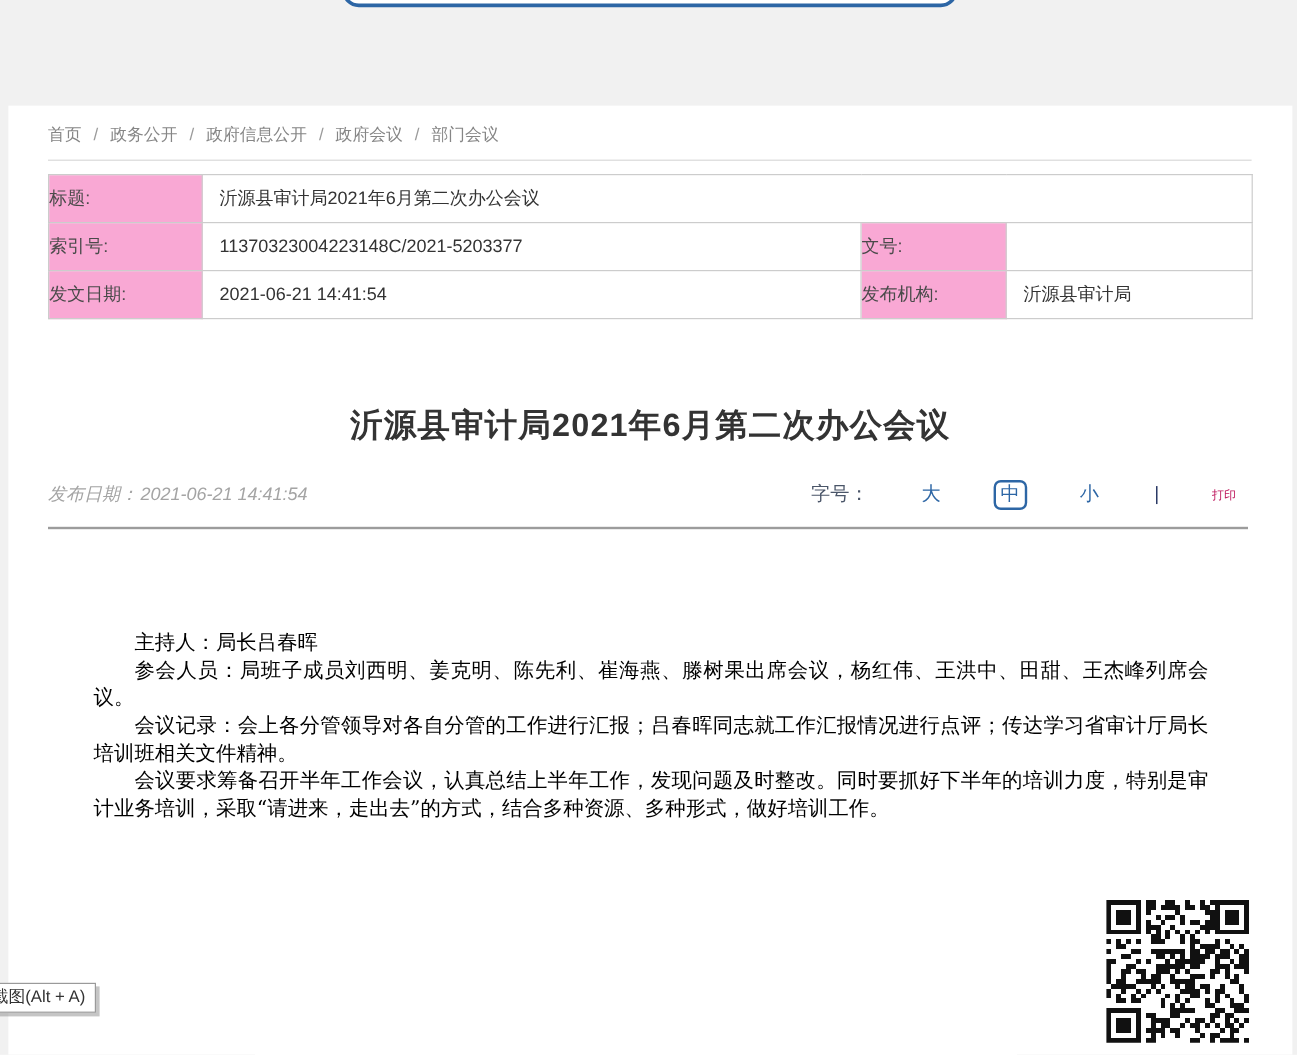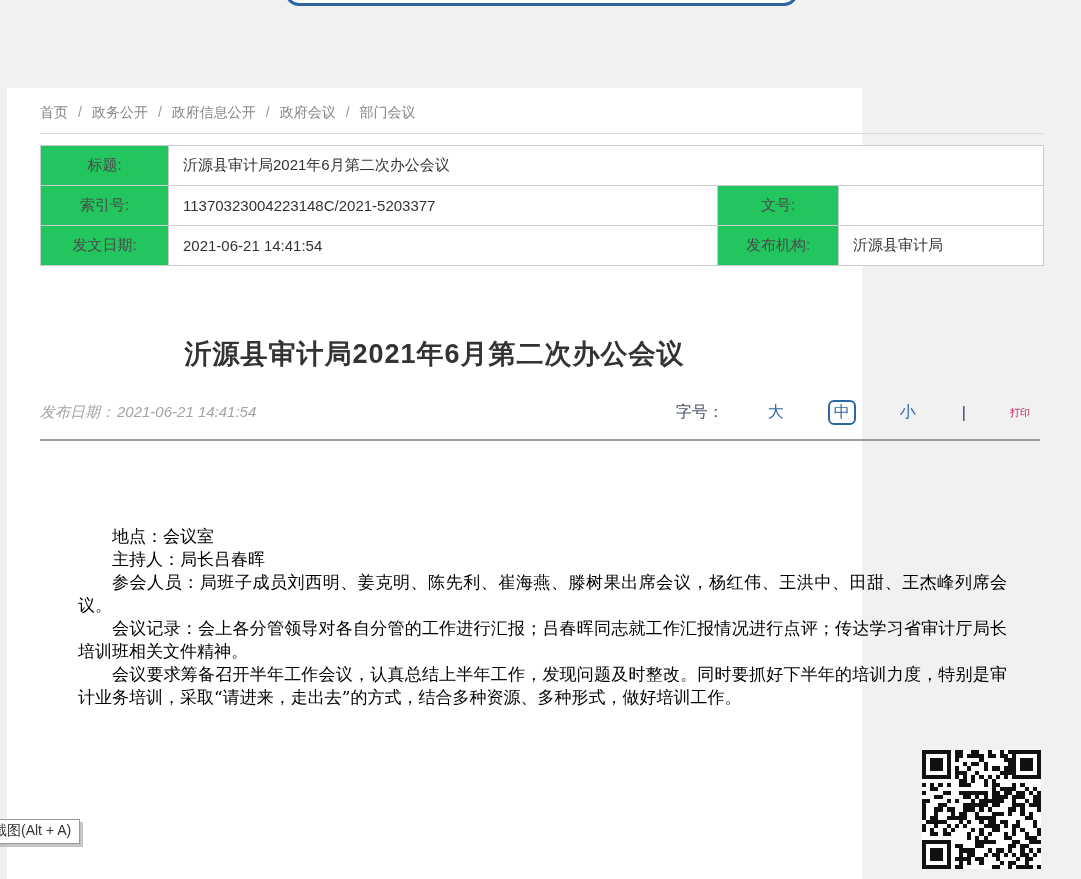--- a/index.html
+++ b/index.html
@@ -7,34 +7,34 @@
   body { background: #f1f1f1; font-family: "Liberation Sans", "DejaVu Sans", sans-serif; position: relative; }
 
   
   .search-fragment {
     position: absolute; left: 285px; top: -32px; width: 513px; height: 38px;
     background: #fff; border: 3px solid #2d66a5; border-radius: 14px; z-index: 2;
   }
 
   
   .card {
-    position: absolute; left: 7px; top: 88px; width: 855px; height: 791px;
+    position: absolute; left: 7px; top: 88px; width: 1070px; height: 791px;
     background: #ffffff;
   }
 
   
   .breadcrumb { position: absolute; left: 33px; top: 16px; font-size: 14px; color: #868686; }
   .bc-item { color: #868686; text-decoration: none; cursor: pointer; }
   .bc-sep { color: #9a9a9a; margin: 0 10px; }
   .bc-line { position: absolute; left: 33px; top: 45px; width: 1003px; height: 1px; background: #d9d9d9; }
 
   
   table.meta { position: absolute; left: 33px; top: 57px; width: 1003px; border-collapse: collapse; table-layout: fixed; }
   table.meta td { border: 1px solid #cccccc; height: 40px; font-size: 15px; color: #333; vertical-align: middle; }
-  table.meta td.lab { background: #22c55e; text-align: center; color: #4a4a4a; }
+  table.meta td.lab { background: #f9a8d4; color: #4a4a4a; }
   table.meta td.val { background: #ffffff; padding-left: 14px; text-align: left; }
   .c1 { width: 128px; } .c2 { width: 549px; } .c3 { width: 121px; } .c4 { width: 205px; }
 
   
   .title {
     position: absolute; left: 0; top: 248px; width: 100%;
     text-align: center; font-size: 27px; font-weight: bold; color: #333333;
     letter-spacing: 1px;
   }
   .pubrow { position: absolute; left: 33px; top: 312px; width: 990px; height: 26px; }
@@ -118,21 +118,20 @@
       <a class="fs selected">中</a>
       <a class="fs">小</a>
       <span class="ctl-sep">|</span>
       <a class="print">打印</a>
     </div>
   </div>
 
   <div class="rule"></div>
 
   <div class="body">
-      <p>地点：会议室</p>
       <p>主持人：局长吕春晖</p>
       <p>参会人员：局班子成员刘西明、姜克明、陈先利、崔海燕、滕树果出席会议，杨红伟、王洪中、田甜、王杰峰列席会议。</p>
       <p>会议记录：会上各分管领导对各自分管的工作进行汇报；吕春晖同志就工作汇报情况进行点评；传达学习省审计厅局长培训班相关文件精神。</p>
       <p>会议要求筹备召开半年工作会议，认真总结上半年工作，发现问题及时整改。同时要抓好下半年的培训力度，特别是审计业务培训，采取“请进来，走出去”的方式，结合多种资源、多种形式，做好培训工作。</p>
     </div>
 
   <div class="qr">
     <svg width="119" height="119" viewBox="0 0 29 29" shape-rendering="crispEdges">
         <rect x="0" y="0" width="29" height="29" fill="#fff"></rect>
         <rect x="0" y="0" width="1" height="1" fill="#111"></rect>

